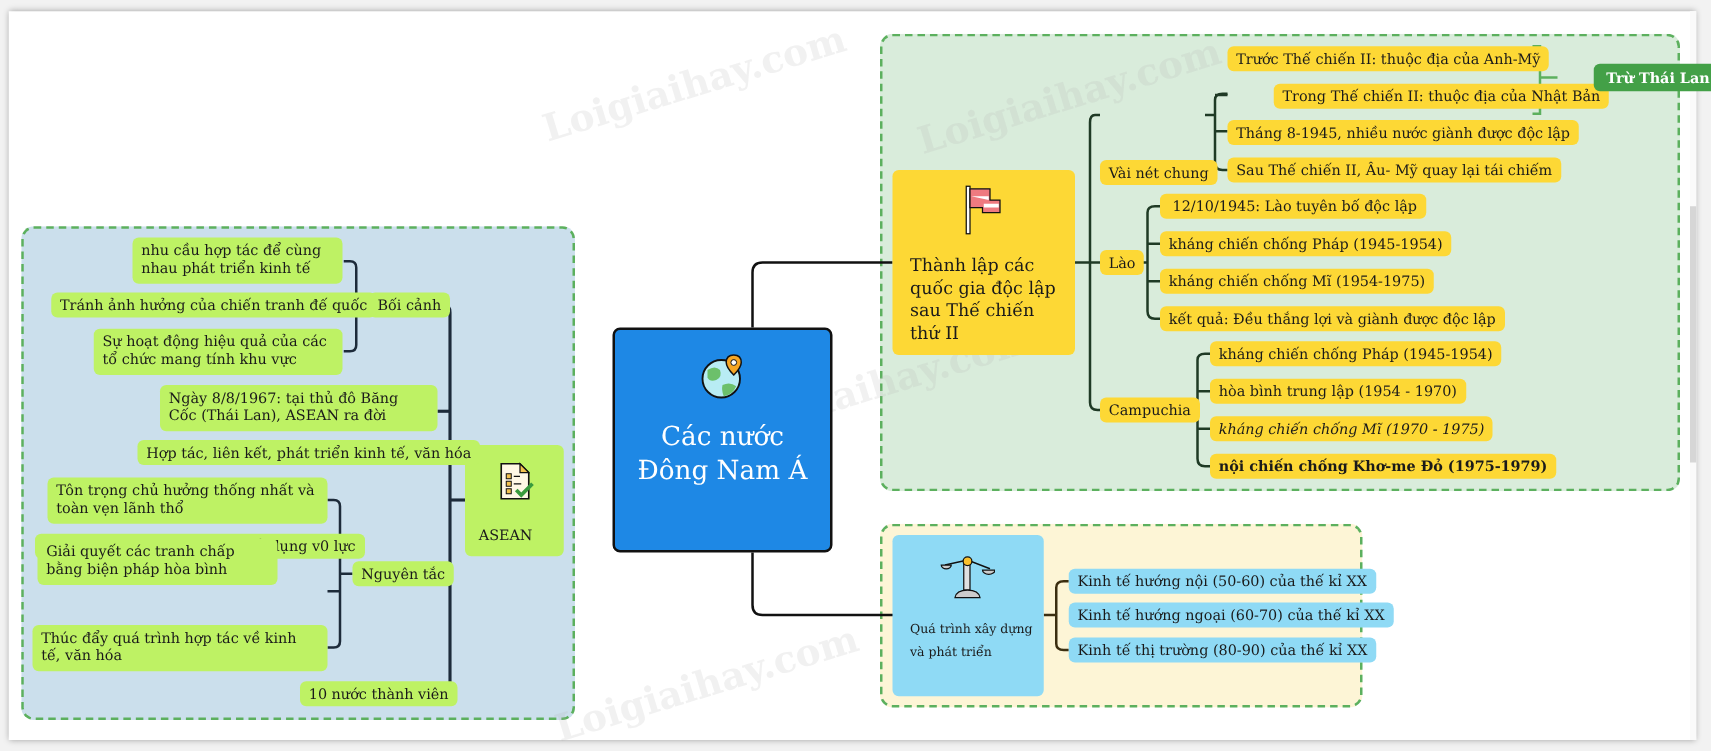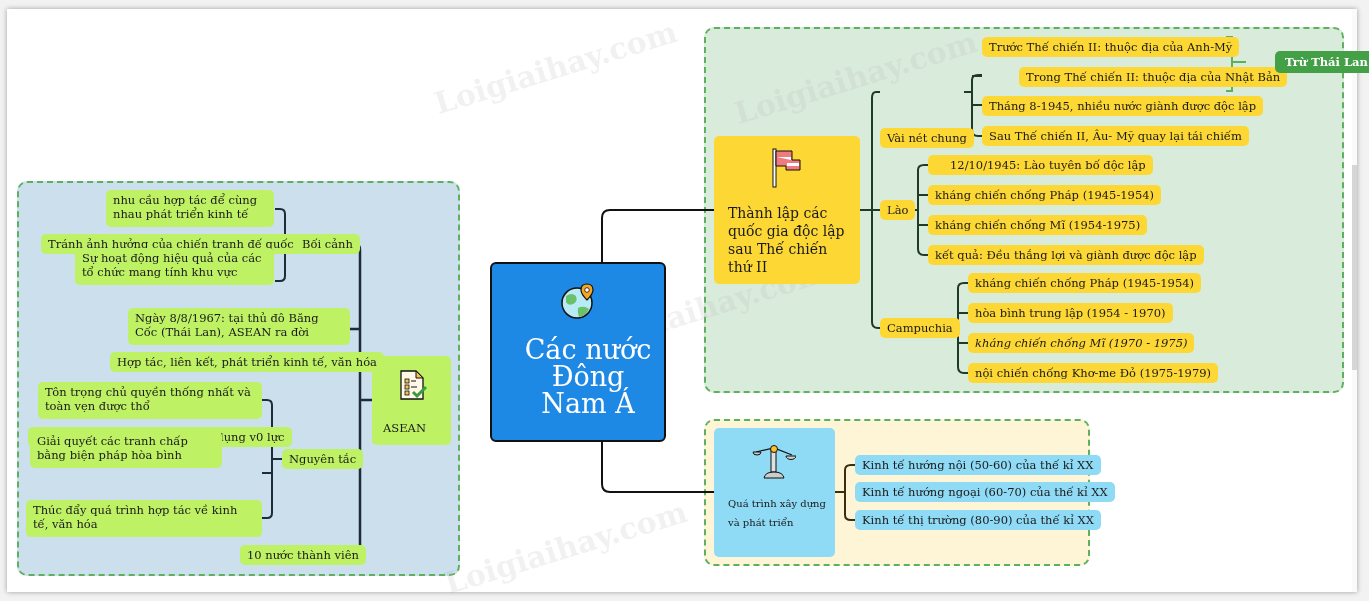--- a/index.html
+++ b/index.html
@@ -84,47 +84,47 @@
 <div class="abs" style="left:490px;top:262px;width:176px;height:180px;background:#1e88e5;border:2px solid #111;border-radius:6px;box-sizing:border-box;">
   <div style="position:absolute;left:68px;top:18px;width:38px;height:38px;">
     <svg width="38" height="38" viewBox="0 0 38 38">
       <circle cx="17" cy="21" r="15" fill="#b8ecf4" stroke="#111" stroke-width="1.5"></circle>
       <path d="M6 14 Q12 10 16 14 Q18 20 13 22 Q8 24 6 20 Z" fill="#6cc06b"></path>
       <path d="M18 26 Q24 23 29 27 Q26 34 19 35 Q17 30 18 26 Z" fill="#6cc06b"></path>
       <path d="M27 2 Q33 2 33 8 Q33 12 27 18 Q21 12 21 8 Q21 2 27 2 Z" fill="#f6a623" stroke="#111" stroke-width="1.2"></path>
       <circle cx="27" cy="8" r="2.3" fill="#fff" stroke="#111" stroke-width="0.8"></circle>
     </svg>
   </div>
-  <div style="position:absolute;left:24px;top:72px;width:144px;text-align:center;color:#fff;font-size:27px;line-height:27px;">Các nước Đông Nam Á</div>
+  <div style="position:absolute;left:14px;top:72px;width:144px;text-align:center;color:#fff;font-size:21px;line-height:27px;">Các nước Đông Nam Á</div>
 </div>
 
 <div class="node pink" style="left:372px;top:356px;width:79px;height:89px;">
   <div style="position:absolute;left:24px;top:12px;">
     <svg width="34" height="34" viewBox="0 0 34 34">
       <path d="M5 3 H20 L27 10 V31 H5 Z" fill="#fff8e6" stroke="#111" stroke-width="1.3"></path>
       <path d="M20 3 V10 H27 Z" fill="#f3c350" stroke="#111" stroke-width="1"></path>
       <rect x="9" y="11" width="4" height="4" fill="#f3c350" stroke="#111" stroke-width="0.8"></rect>
       <rect x="9" y="17" width="4" height="4" fill="#f3c350" stroke="#111" stroke-width="0.8"></rect>
       <rect x="9" y="23" width="4" height="4" fill="#f3c350" stroke="#111" stroke-width="0.8"></rect>
       <path d="M15 13 H20 M15 19 H21" stroke="#111" stroke-width="1"></path>
       <path d="M17 24 L21 28 L30 19" stroke="#3a9b3e" stroke-width="3" fill="none"></path>
     </svg>
   </div>
   <span style="position:absolute;left:11px;top:65px;font-size:11.5px;">ASEAN</span>
 </div>
 
 <div class="node pink" style="left:295px;top:234px;">Bối cảnh</div>
 <div class="node pink wrap" style="left:106px;top:190px;width:168px;height:37px;">nhu cầu hợp tác để cùng nhau phát triển kinh tế</div>
 <div class="node pink" style="left:41px;top:234px;">Tránh ảnh hưởng của chiến tranh đế quốc</div>
-<div class="node pink wrap" style="left:75px;top:248px;width:199px;height:37px;">Sự hoạt động hiệu quả của các tổ chức mang tính khu vực</div>
+<div class="node pink wrap" style="left:75px;top:263px;width:199px;height:37px;">Sự hoạt động hiệu quả của các tổ chức mang tính khu vực</div>
 <div class="node pink wrap" style="left:128px;top:308px;width:222px;height:37px;">Ngày 8/8/1967: tại thủ đô Băng Cốc (Thái Lan), ASEAN ra đời</div>
 <div class="node pink" style="left:110px;top:352px;">Hợp tác, liên kết, phát triển kinh tế, văn hóa</div>
 
 <div class="node pink" style="left:282px;top:449px;">Nguyên tắc</div>
-<div class="node pink wrap" style="left:38px;top:382px;width:224px;height:37px;">Tôn trọng chủ quyền thống nhất và toàn vẹn được thổ</div>
+<div class="node pink wrap" style="left:38px;top:382px;width:224px;height:37px;">Tôn trọng chủ hưởng thống nhất và toàn vẹn lãnh thổ</div>
 <div class="node pink" style="left:28px;top:427px;">không đe dọa v0 lực, không sử dụng v0 lực</div>
 <div class="node pink wrap" style="left:30px;top:431px;width:192px;height:37px;">Giải quyết các tranh chấp bằng biện pháp hòa bình</div>
 <div class="node pink wrap" style="left:26px;top:500px;width:236px;height:37px;">Thúc đẩy quá trình hợp tác về kinh tế, văn hóa</div>
 <div class="node pink" style="left:240px;top:545px;">10 nước thành viên</div>
 
 <div class="node yellow" style="left:714px;top:136px;width:146px;height:148px;padding:0;">
   <div style="position:absolute;left:56px;top:10px;">
     <svg width="36" height="42" viewBox="0 0 36 42">
       <rect x="3" y="3" width="3" height="38" fill="#fff" stroke="#111" stroke-width="1"></rect>
       <path d="M6 5 H22 V14 H30 V24 H16 V20 H6 Z" fill="#ef7a80" stroke="#111" stroke-width="1"></path>
@@ -135,30 +135,30 @@
 </div>
 
 <div class="node yellow" style="left:880px;top:98px;margin-top:30px;">Vài nét chung</div>
 <div class="node yellow" style="left:982px;top:37px;">Trước Thế chiến II: thuộc địa của Anh-Mỹ</div>
 <div class="node yellow" style="left:982px;top:67px;margin-left:37px;">Trong Thế chiến II: thuộc địa của Nhật Bản</div>
 <div class="node yellow" style="left:982px;top:96px;">Tháng 8-1945, nhiều nước giành được độc lập</div>
 <div class="node yellow" style="left:982px;top:126px;">Sau Thế chiến II, Âu- Mỹ quay lại tái chiếm</div>
 <div class="node" style="left:1248px;top:51px;background:#43a047;color:#fff;font-weight:bold;padding:4px 10px;margin-left:27px;">Trừ Thái Lan</div>
 
 <div class="node yellow" style="left:880px;top:200px;">Lào</div>
-<div class="node yellow" style="left:928px;top:155px;padding-left:22px;">12/10/1945: Lào tuyên bố độc lập</div>
+<div class="node yellow" style="left:928px;top:155px;padding-left:10px;">12/10/1945: Lào tuyên bố độc lập</div>
 <div class="node yellow" style="left:928px;top:185px;">kháng chiến chống Pháp (1945-1954)</div>
 <div class="node yellow" style="left:928px;top:215px;">kháng chiến chống Mĩ (1954-1975)</div>
 <div class="node yellow" style="left:928px;top:245px;">kết quả: Đều thắng lợi và giành được độc lập</div>
 
 <div class="node yellow" style="left:880px;top:318px;">Campuchia</div>
 <div class="node yellow" style="left:968px;top:273px;">kháng chiến chống Pháp (1945-1954)</div>
 <div class="node yellow" style="left:968px;top:303px;"> hòa bình trung lập (1954 - 1970)</div>
 <div class="node yellow" style="left:968px;top:333px;font-style:italic;">kháng chiến chống Mĩ (1970 - 1975)</div>
-<div class="node yellow" style="left:968px;top:363px;">nội chiến chống Khơ-me Đỏ (1975-1979)</div>
+<div class="node yellow" style="left:968px;top:363px;font-weight:bold;">nội chiến chống Khơ-me Đỏ (1975-1979)</div>
 
 <div class="node blue-l" style="left:714px;top:428px;width:121px;height:129px;padding:0;">
   <div style="position:absolute;left:38px;top:14px;">
     <svg width="44" height="38" viewBox="0 0 44 38">
       <path d="M4 10 L22 6 L40 13" stroke="#111" stroke-width="1.2" fill="none"></path>
       <path d="M1 10 A4 3 0 0 0 9 10 Z" fill="#ccc" stroke="#111" stroke-width="1"></path>
       <path d="M34 14 A5 3.5 0 0 0 44 14 Z" fill="#ccc" stroke="#111" stroke-width="1"></path>
       <rect x="19" y="8" width="5" height="22" fill="#e0e0e0" stroke="#111" stroke-width="1"></rect>
       <path d="M12 36 Q13 30 22 30 Q31 30 32 36 Z" fill="#ccc" stroke="#111" stroke-width="1"></path>
       <circle cx="22" cy="7" r="3.5" fill="#fbc02d" stroke="#111" stroke-width="1"></circle>

